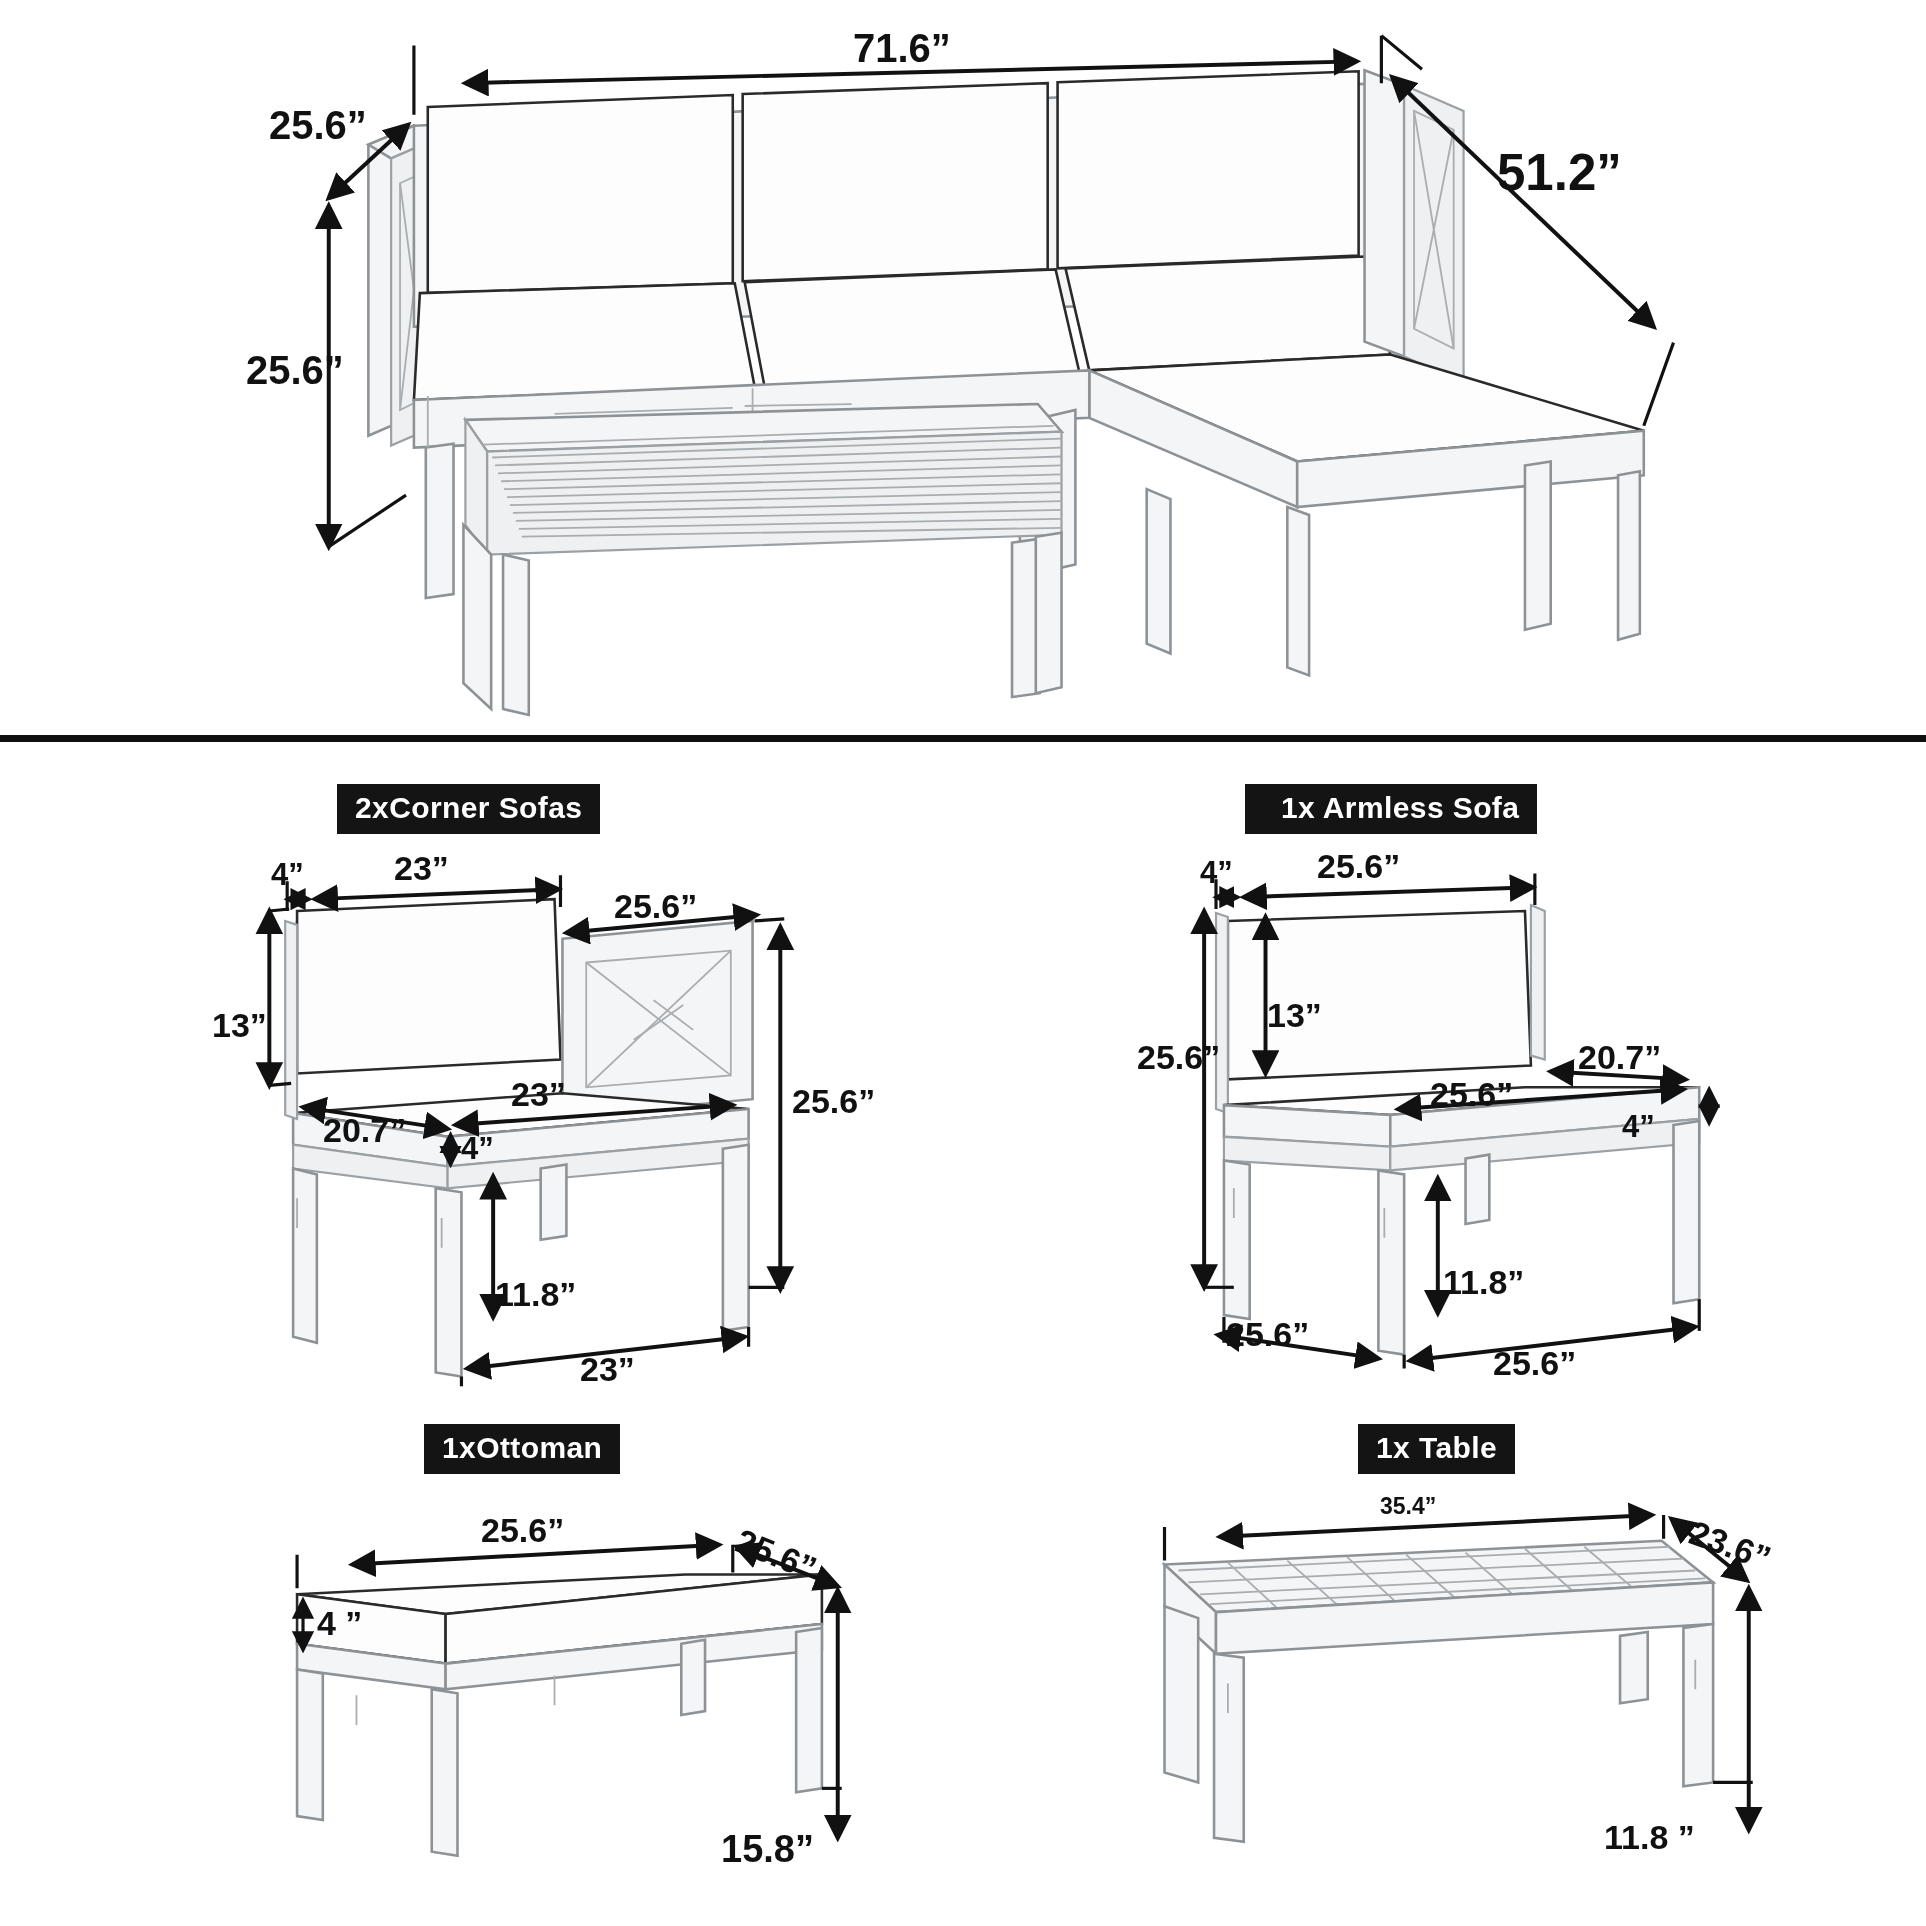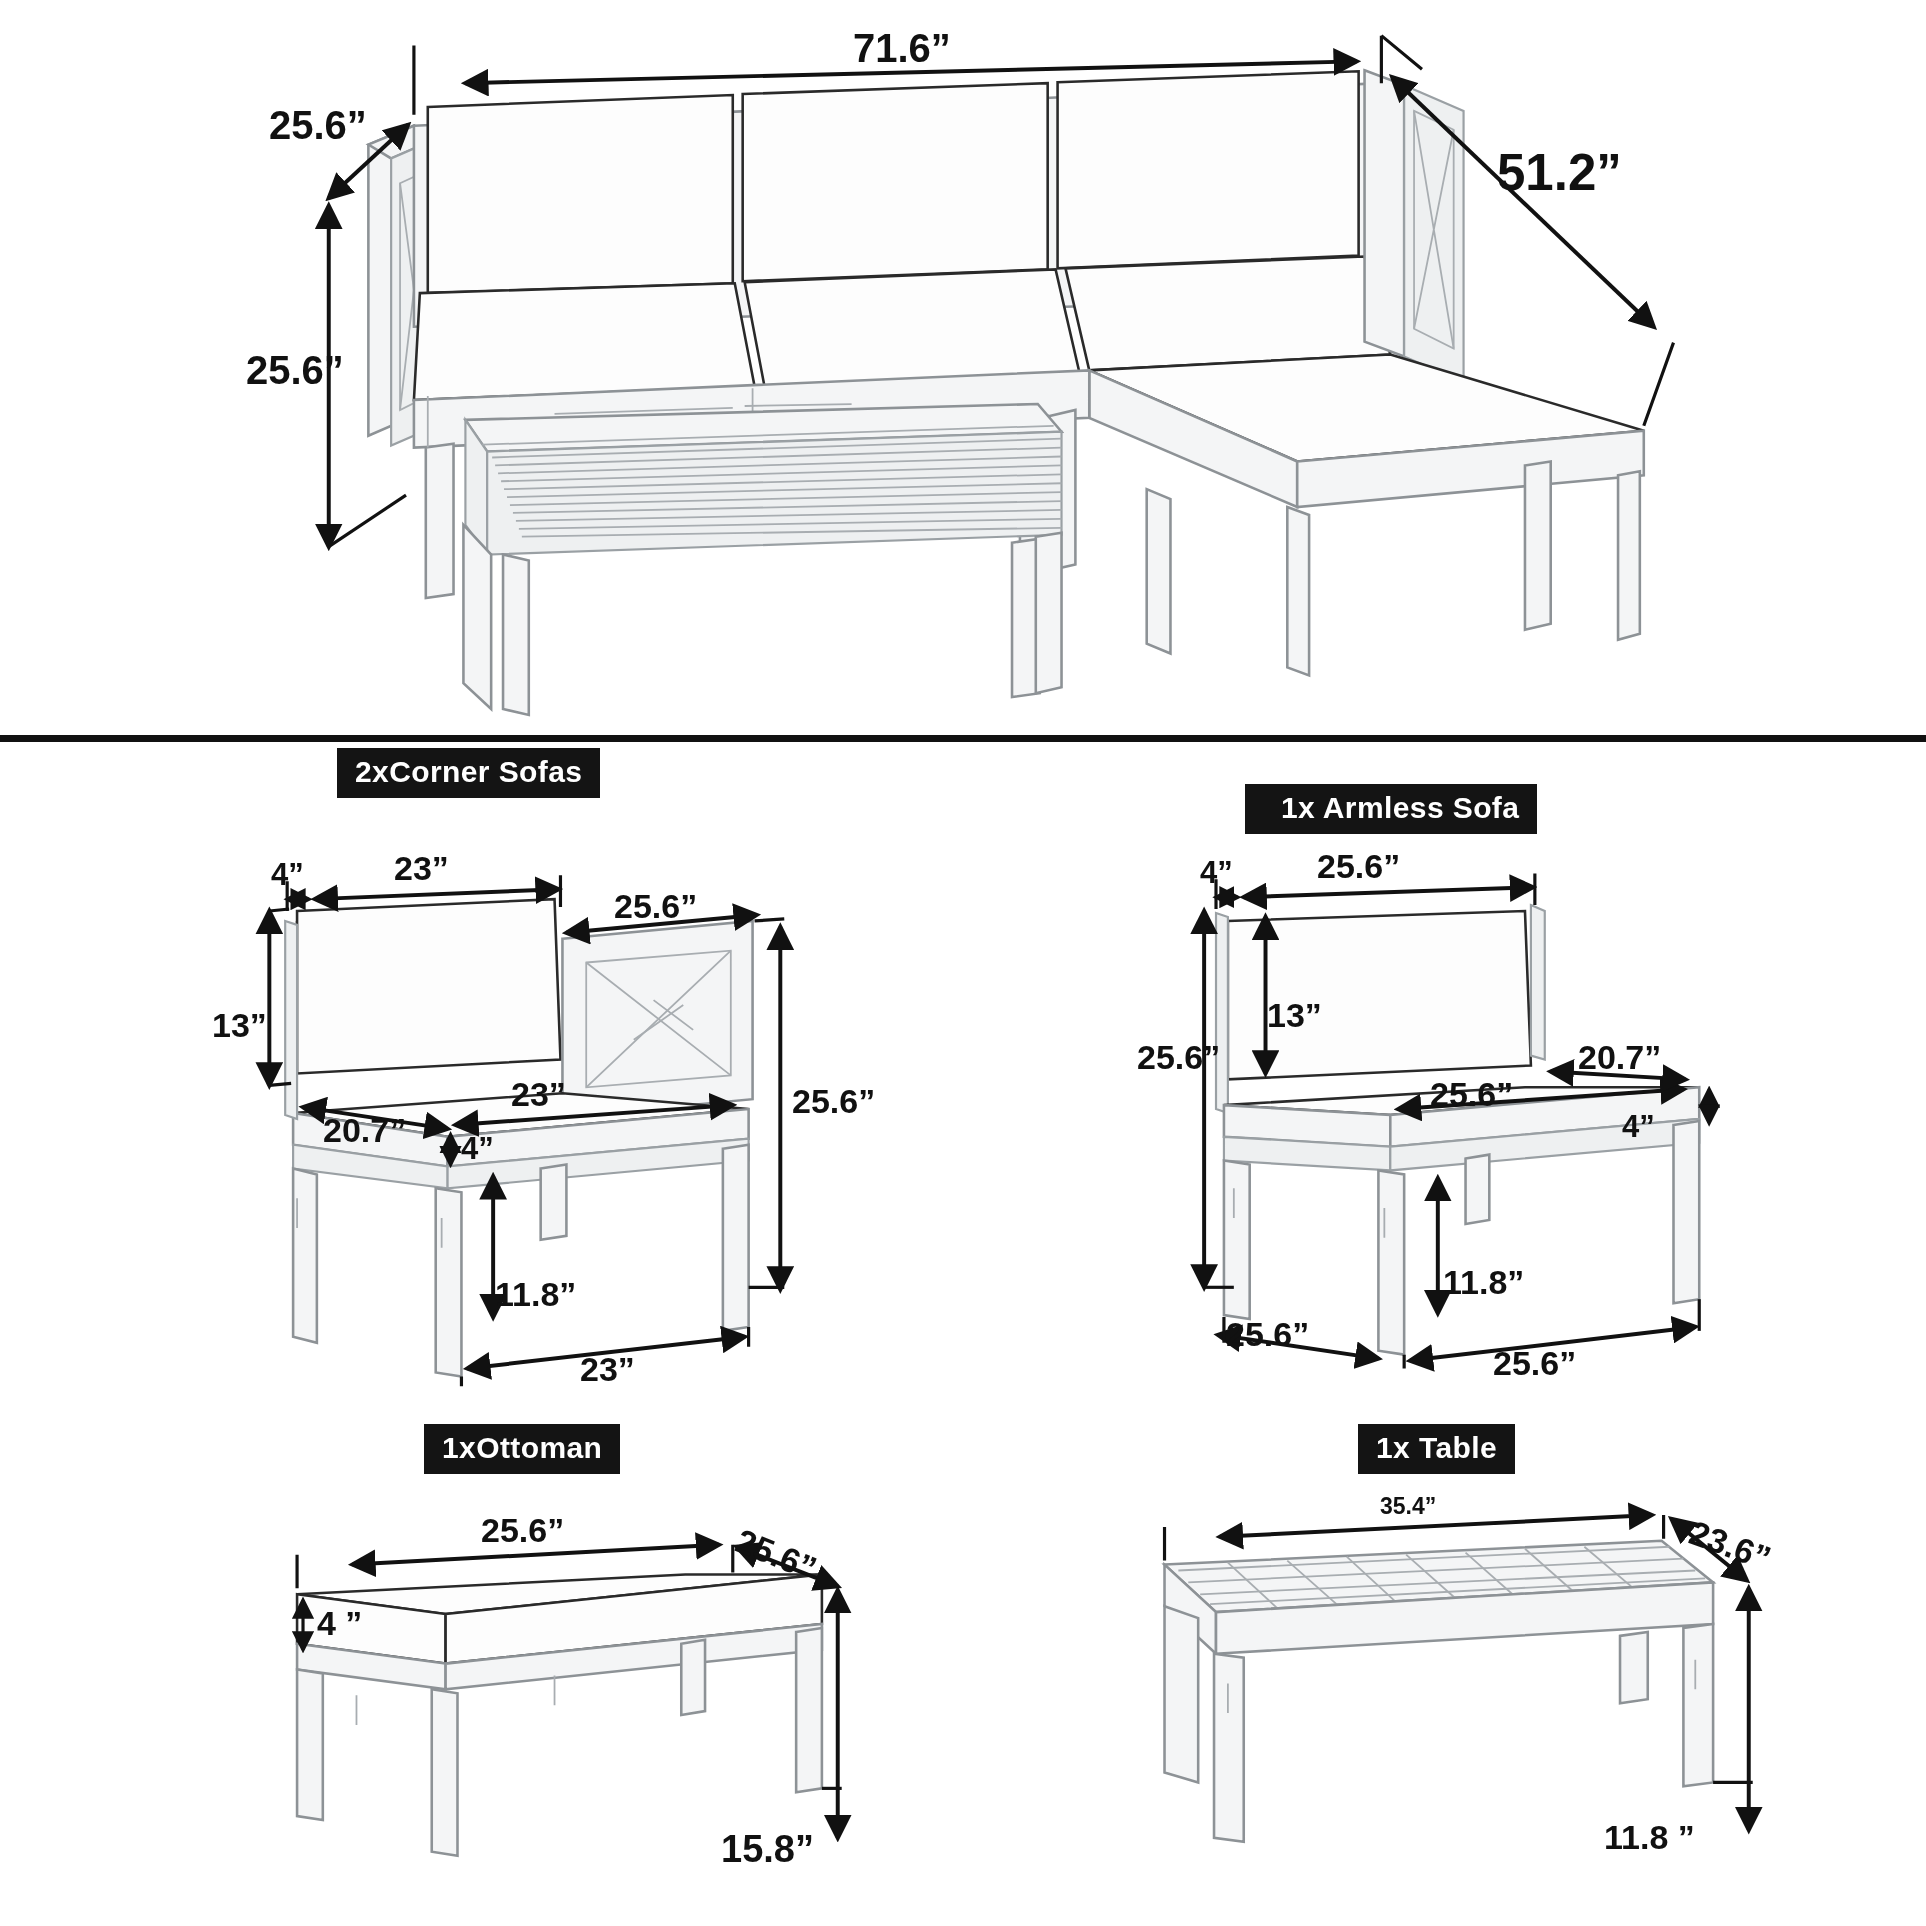--- a/index.html
+++ b/index.html
@@ -319,21 +319,21 @@
     </g>
 
   </svg>
   </div>
 
   <div class="dim" style="left:853px; top:28px; font-size:40px;">71.6”</div>
   <div class="dim" style="left:1497px; top:147px; font-size:51px;">51.2”</div>
   <div class="dim" style="left:269px; top:105px; font-size:40px;">25.6”</div>
   <div class="dim" style="left:246px; top:350px; font-size:40px;">25.6”</div>
 
-  <div class="badge" style="left:337px; top:748px;">2xCorner Sofas</div>
+  <div class="badge" style="left:337px; top:784px;">2xCorner Sofas</div>
   <div class="badge" style="left:1245px; top:784px;padding-left:36px;">1x Armless Sofa</div>
   <div class="badge" style="left:424px; top:1424px;">1xOttoman</div>
   <div class="badge" style="left:1358px; top:1424px;text-align:right;">1x Table</div>
 
   <div class="dim" style="left:271px; top:859px; font-size:31px;">4”</div>
   <div class="dim" style="left:394px; top:851px; font-size:34px;">23”</div>
   <div class="dim" style="left:614px; top:889px; font-size:34px;">25.6”</div>
   <div class="dim" style="left:212px; top:1008px; font-size:34px;">13”</div>
   <div class="dim" style="left:511px; top:1077px; font-size:34px;">23”</div>
   <div class="dim" style="left:323px; top:1113px; font-size:34px;">20.7”</div>

